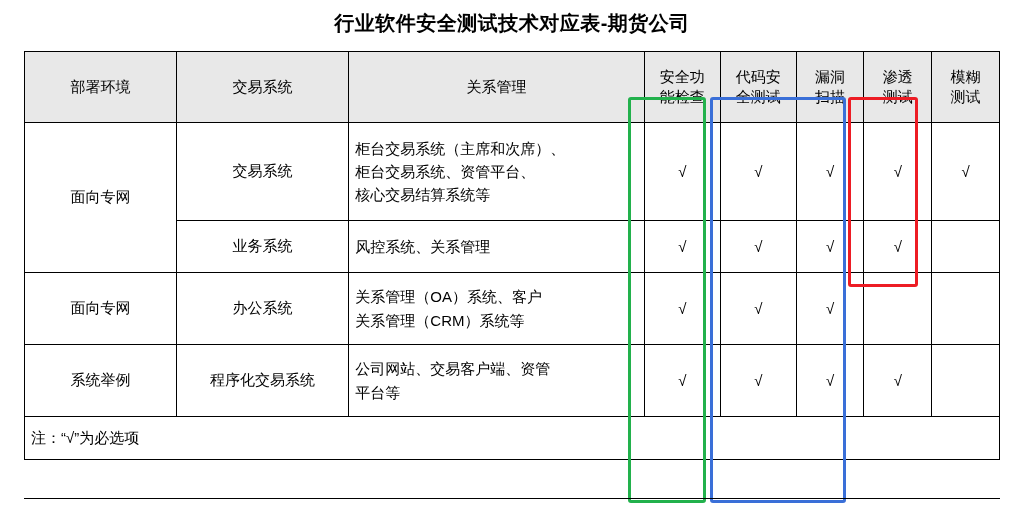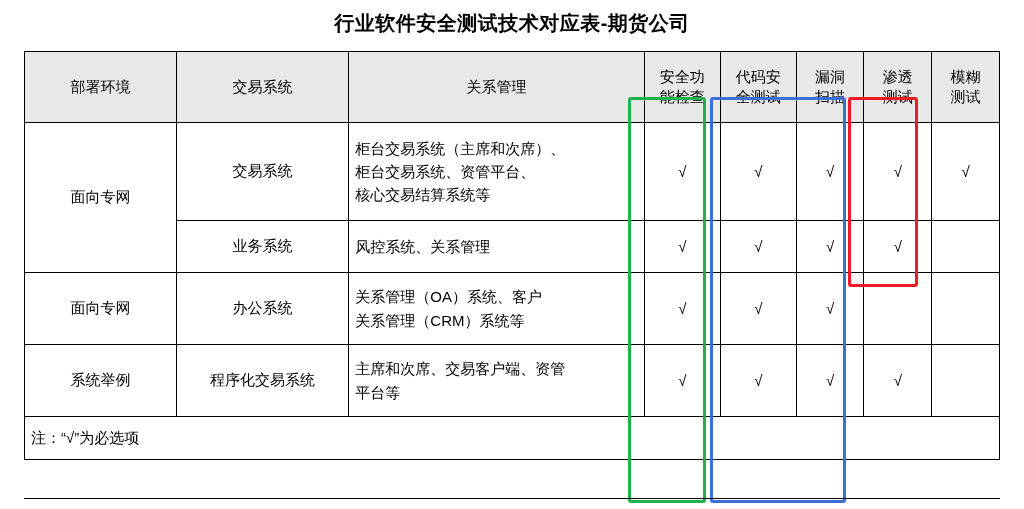--- a/index.html
+++ b/index.html
@@ -199,21 +199,21 @@
           <td class="c-mark">√</td>
           <td class="c-mark">√</td>
           <td class="c-mark"></td>
           <td class="c-mark"></td>
         </tr>
 
         <tr style="height:72px;">
           <td class="c-env">系统举例</td>
           <td class="c-cat">程序化交易系统</td>
           <td class="c-exam">
-            <div>主席和次席、交易客户端、资管</div>
+            <div>公司网站、交易客户端、资管</div>
             <div>平台等</div>
           </td>
           <td class="c-mark">√</td>
           <td class="c-mark">√</td>
           <td class="c-mark">√</td>
           <td class="c-mark">√</td>
           <td class="c-mark"></td>
         </tr>
 
         <tr>

